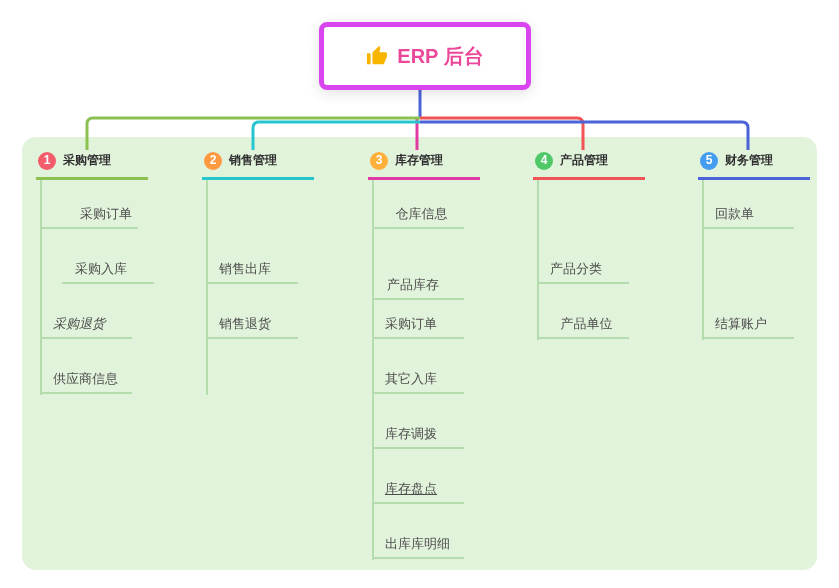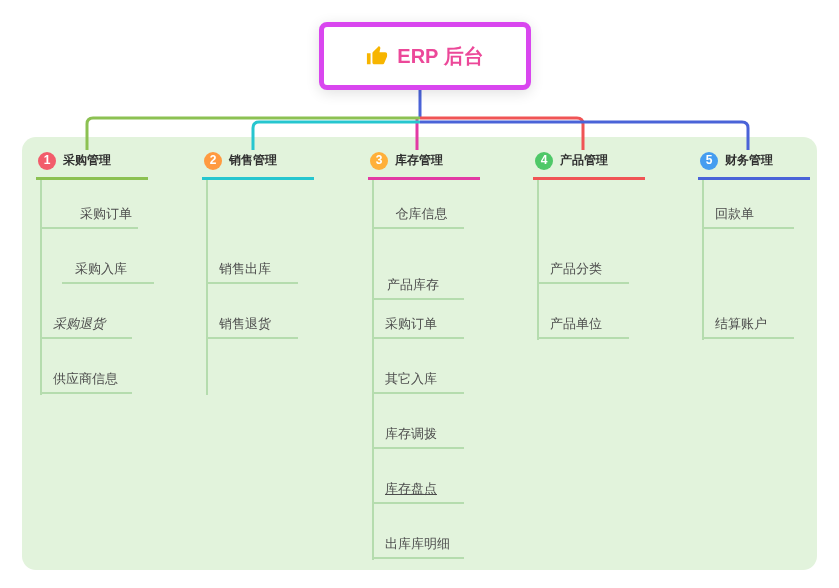--- a/index.html
+++ b/index.html
@@ -100,21 +100,21 @@
     <div class="child" style="top: 385px; border-bottom-color: rgb(181, 220, 174);">出库库明细</div>
   </div>
 
   <div class="branch" style="left:533px">
     <div class="branch-header" style="border-bottom-color: rgb(240, 84, 85);">
       <span class="badge" style="background-color: rgb(79, 200, 104);">4</span>
       <span class="branch-label">产品管理</span>
     </div>
     <div class="vline" style="height: 160px; background-color: rgb(181, 220, 174);"></div>
     <div class="child" style="top: 110px; border-bottom-color: rgb(181, 220, 174);">产品分类</div>
-    <div class="child" style="top: 165px; border-bottom-color: rgb(181, 220, 174);">产品单位</div>
+    <div class="child" style="top: 165px; border-bottom-color: rgb(181, 220, 174); text-align: center;">产品单位</div>
   </div>
 
   <div class="branch" style="left:698px">
     <div class="branch-header" style="border-bottom-color: rgb(74, 99, 216);">
       <span class="badge" style="background-color: rgb(69, 157, 240);">5</span>
       <span class="branch-label">财务管理</span>
     </div>
     <div class="vline" style="height: 160px; background-color: rgb(181, 220, 174);"></div>
     <div class="child" style="top: 55px; border-bottom-color: rgb(181, 220, 174);">回款单</div>
     <div class="child" style="top: 165px; border-bottom-color: rgb(181, 220, 174);">结算账户</div>

